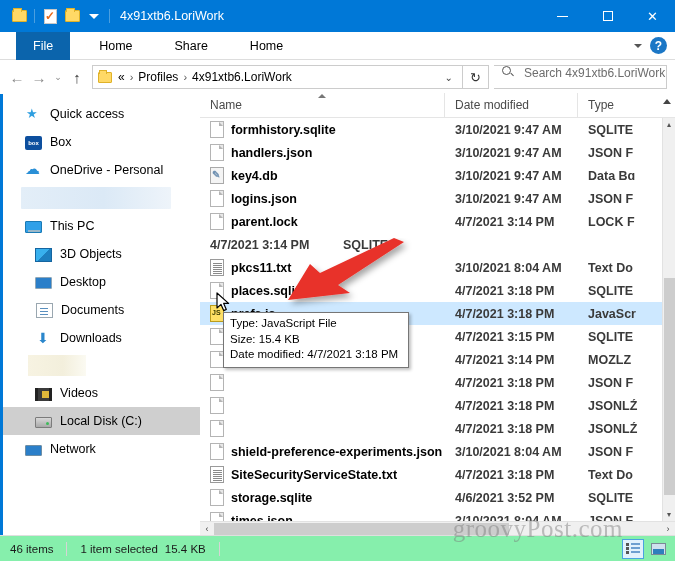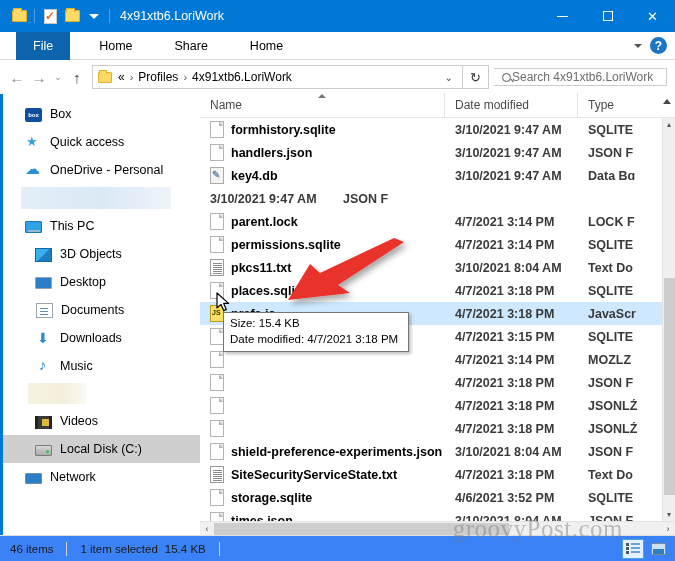--- a/index.html
+++ b/index.html
@@ -102,23 +102,23 @@
   .addr-folder:before {
     content: ""; position: absolute; top: -3px; left: 0; width: 6px; height: 3px;
     background: #ffd966; border: 1px solid #e0b228; border-bottom: none;
   }
   .crumb { white-space: nowrap; }
   .crumb-sep { color: #555; margin: 0 5px; font-size: 11px; }
   .addr-caret { margin-left: auto; padding: 0 7px; color: #444; font-size: 10px; }
   .refresh { width: 26px; height: 24px; border: 1px solid #ccc; border-left: none;
     display: flex; align-items: center; justify-content: center; font-size: 13px; color: #333; }
   .searchfield {
-    width: 173px; height: 18px; border: 1px solid #ccc; border-left: none;
-    display: flex; align-items: center; padding-left: 8px; margin-left: 5px;
-    font-size: 12px; color: #6d6d6d; background: #fff; gap: 1px;
+    width: 173px; height: 24px; border: 1px solid #ccc; border-left: none;
+    display: flex; padding-left: 8px; margin-left: 5px;
+    font-size: 12px; color: #6d6d6d; background: #fff; gap: 13px;
   }
   .search-glyph {
     width: 9px; height: 9px; border: 1.4px solid #555; border-radius: 50%;
     position: relative; flex: 0 0 auto;
   }
   .search-glyph:after {
     content: ""; position: absolute; width: 4px; height: 1.4px; background: #555;
     transform: rotate(45deg); bottom: -1px; right: -4px;
   }
 
@@ -303,21 +303,21 @@
     align-items: center; border-top: 1px solid #e2e2e2;
   }
   .hs-arrow { width: 14px; text-align: center; font-size: 9px; color: #444; line-height: 14px; }
   .hs-track { flex: 1; height: 14px; position: relative; }
   .hs-thumb { position: absolute; top: 1px; left: 0; height: 12px; width: 66%; background: #cdcdcd; }
 
   
   .statusbar {
     height: 26px; flex: 0 0 26px; border-top: 1px solid #dfdfdf;
     display: flex; align-items: center; font-size: 11.5px; color: #1a1a1a;
-    padding-left: 10px; background: #3b82f6; position: relative;
+    padding-left: 10px; background: #86efac; position: relative;
   }
   .st-sep { width: 1px; height: 14px; background: #d5d5d5; margin: 0 13px; }
   .viewbtns { margin-left: auto; display: flex; gap: 3px; padding-right: 6px; }
   .vbtn {
     width: 22px; height: 20px; display: flex; align-items: center; justify-content: center;
     border: 1px solid transparent;
   }
   .vbtn.active { border-color: #4aa3e0; background: #e2f1fc; }
   .details-glyph { width: 14px; height: 11px; position: relative; }
   .details-glyph i {
@@ -420,26 +420,26 @@
       <span class="search-glyph"></span>
       <span>Search 4x91xtb6.LoriWork</span>
     </div>
   </div>
 
   <div class="body">
     <div class="accent-strip"></div>
 
     <div class="sidebar" id="sidebar">
         <div class="nav-item">
+          <span class="ico ico-star"></span>
+          <span>Quick access</span>
+        </div>
+        <div class="nav-item">
           <span class="ico ico-box">box</span>
           <span>Box</span>
-        </div>
-        <div class="nav-item">
-          <span class="ico ico-star"></span>
-          <span>Quick access</span>
         </div>
         <div class="nav-item">
           <span class="ico ico-cloud"></span>
           <span>OneDrive - Personal</span>
         </div>
         <div class="nav-item redacted"></div>
         <div class="nav-item">
           <span class="ico ico-pc"></span>
           <span>This PC</span>
         </div>
@@ -452,24 +452,20 @@
           <span>Desktop</span>
         </div>
         <div class="nav-item indent">
           <span class="ico ico-doc"></span>
           <span>Documents</span>
         </div>
         <div class="nav-item indent">
           <span class="ico ico-down"></span>
           <span>Downloads</span>
         </div>
-        <div class="nav-item indent">
-          <span class="ico ico-music"></span>
-          <span>Music</span>
-        </div>
         <div class="nav-item redacted2"></div>
         <div class="nav-item indent">
           <span class="ico ico-video"></span>
           <span>Videos</span>
         </div>
         <div class="nav-item indent selected">
           <span class="ico ico-disk"></span>
           <span>Local Disk (C:)</span>
         </div>
         <div class="nav-item">
@@ -514,36 +510,36 @@
             </div>
             <div class="row">
               <div class="cell-name">
                 <span class="ficon db"></span>
                 <span>key4.db</span>
               </div>
               <div class="cell-date">3/10/2021 9:47 AM</div>
               <div class="cell-type">Data Bɑ</div>
             </div>
             <div class="row">
+              <div class="cell-name">
+                <span class="ficon generic"></span>
+                <span>logins.json</span>
+              </div>
               <div class="cell-date">3/10/2021 9:47 AM</div>
               <div class="cell-type">JSON F</div>
             </div>
             <div class="row">
               <div class="cell-name">
                 <span class="ficon generic"></span>
                 <span>parent.lock</span>
               </div>
               <div class="cell-date">4/7/2021 3:14 PM</div>
               <div class="cell-type">LOCK F</div>
             </div>
             <div class="row">
-              <div class="cell-name">
-                <span class="ficon generic"></span>
-                <span>permissions.sqlite</span>
-              </div>
               <div class="cell-date">4/7/2021 3:14 PM</div>
               <div class="cell-type">SQLITE</div>
             </div>
             <div class="row">
               <div class="cell-name">
                 <span class="ficon text"></span>
                 <span>pkcs11.txt</span>
               </div>
               <div class="cell-date">3/10/2021 8:04 AM</div>
               <div class="cell-type">Text Do</div>
@@ -687,20 +683,21 @@
           <feDropShadow dx="3" dy="4" stdDeviation="3" flood-color="#000" flood-opacity="0.35"></feDropShadow>
         </filter>
       </defs>
       <g filter="url(#ashadow)">
         <path d="M158 4 L92 47 L104 55 L42 62 L64 26 L74 35 L148 0 Z" fill="#e8312a"></path>
       </g>
     </svg>
   </div>
 
   <div class="tooltip">
+    <div>Type: JavaScript File</div>
     <div>Size: 15.4 KB</div>
     <div>Date modified: 4/7/2021 3:18 PM</div>
   </div>
 
   <div class="cursor">
     <svg width="16" height="22" viewBox="0 0 16 22">
       <path d="M1 1 L1 16 L5 12.4 L7.7 18.6 L10.3 17.4 L7.7 11.4 L12.6 11.4 Z" fill="#fff" stroke="#000" stroke-width="1.2" stroke-linejoin="round"></path>
     </svg>
   </div>
 

